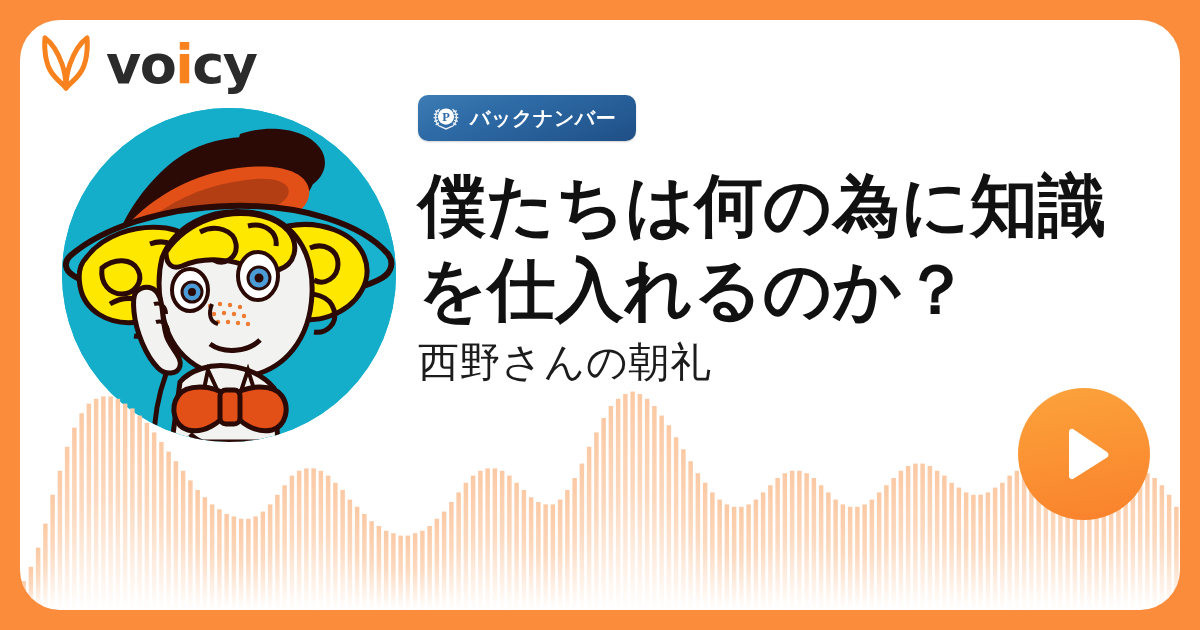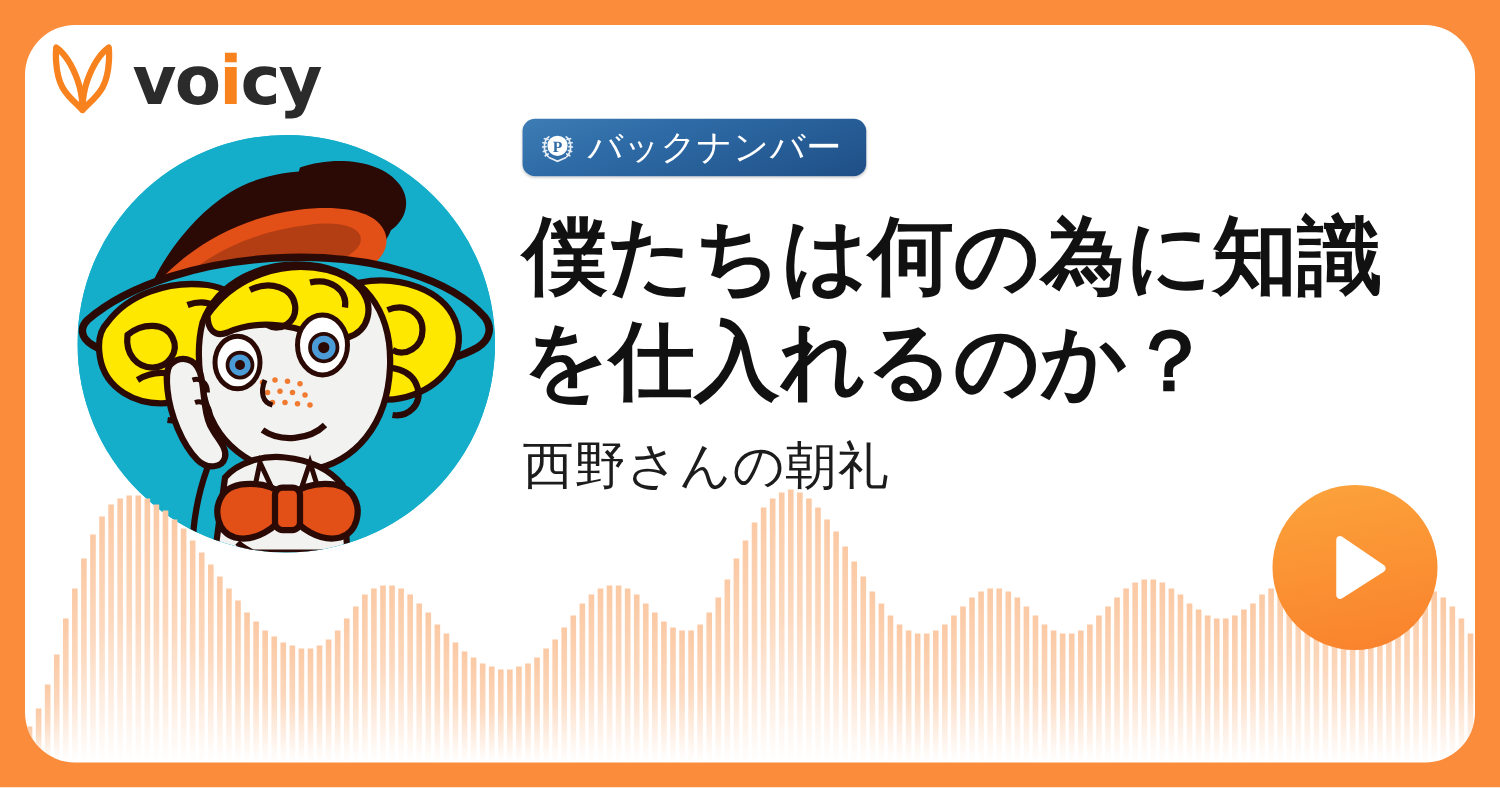--- a/index.html
+++ b/index.html
@@ -94,40 +94,40 @@
     box-sizing: border-box;
   }
   .badge-icon {
     width: 28px;
     height: 28px;
     flex: 0 0 auto;
     display: block;
   }
   .badge-label {
     color: #ffffff;
-    font-size: 28px;
-    font-weight: normal;
+    font-size: 20px;
+    font-weight: bold;
     letter-spacing: 0.5px;
     line-height: 1;
     white-space: nowrap;
   }
 
   .title {
     margin: 22px 0 0 0;
     font-size: 68px;
     font-weight: bold;
     line-height: 1.24;
     color: #111111;
     letter-spacing: 0px;
     max-width: 720px;
     word-break: break-all;
   }
 
   .subtitle {
-    margin: 16px 0 0 0;
+    margin: 6px 0 0 0;
     font-size: 41px;
     font-weight: normal;
     line-height: 1.2;
     color: #1C1C1C;
     letter-spacing: 0.5px;
   }
 
   
   .waveform {
     position: absolute;

